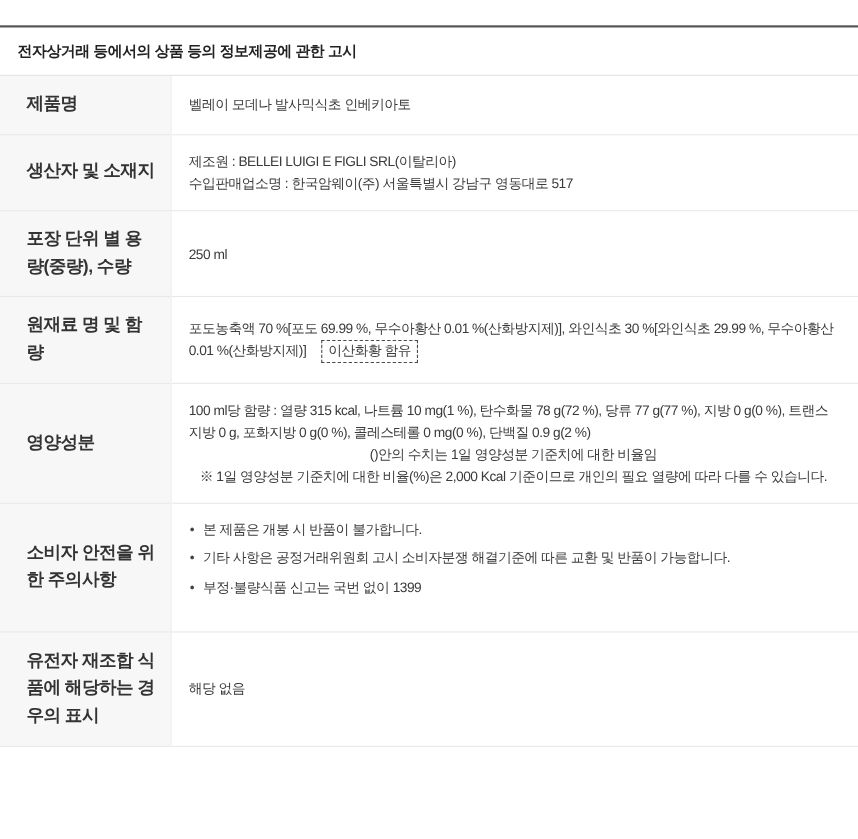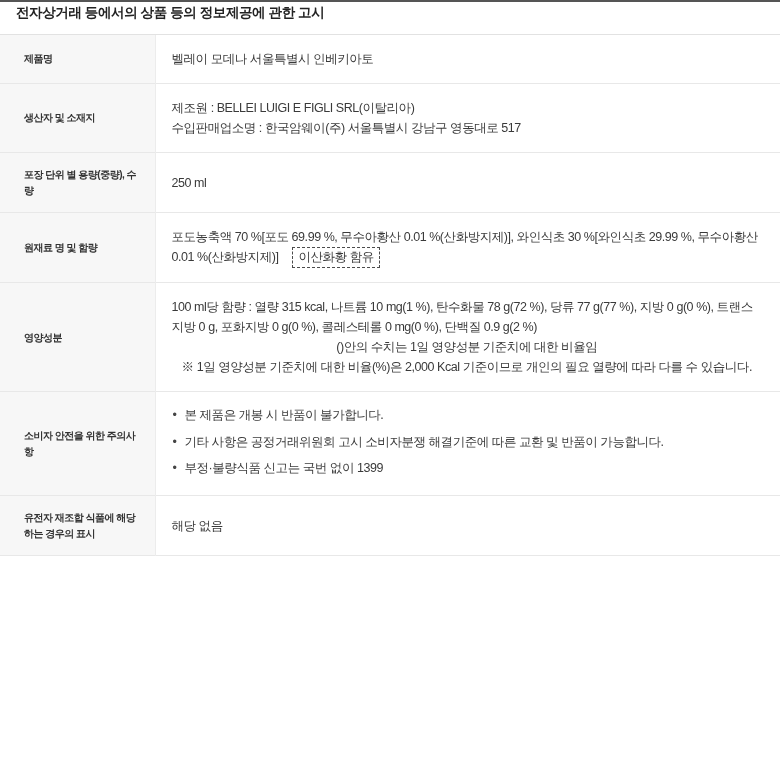--- a/index.html
+++ b/index.html
@@ -15,37 +15,38 @@
   .page {
     width: 780px;
     min-height: 763px;
     box-sizing: border-box;
     background: #ffffff;
   }
   .doc-title {
     font-size: 13.5px;
     font-weight: bold;
     color: #222222;
-    padding: 2px 0 12px 16px;
+    padding: 13px 0 12px 16px;
     border-top: 2px solid #555555;
     border-bottom: 1px solid #e2e2e2;
     letter-spacing: -0.4px;
+    margin-top: 23px;
   }
   table.spec {
     width: 100%;
     border-collapse: collapse;
     table-layout: fixed;
   }
   table.spec tr {
     border-bottom: 1px solid #e8e8e8;
   }
   th.label {
     width: 155px;
     background: #f7f7f7;
-    font-size: 10px;
+    font-size: 16px;
     font-weight: bold;
     color: #333333;
     text-align: left;
     vertical-align: middle;
     padding: 14px 14px 14px 24px;
     letter-spacing: -0.5px;
     line-height: 1.55;
     box-sizing: border-box;
     border-right: 1px solid #ececec;
   }
@@ -71,42 +72,42 @@
     list-style: none;
     margin: 0;
     padding: 0;
   }
   ul.bullets li {
     position: relative;
     padding-left: 13px;
     margin-bottom: 7px;
     line-height: 1.55;
   }
-  ul.bullets li:last-child { margin-bottom: 3px; }
+  ul.bullets li:last-child { margin-bottom: 16px; }
   ul.bullets li:before {
     content: "•";
     position: absolute;
     left: 1px;
     top: 0;
     color: #444444;
   }
   .note { display: block; text-align: center; }
 </style>
 </head>
 <body>
 
 <div class="page">
 
   <div class="doc-title">전자상거래 등에서의 상품 등의 정보제공에 관한 고시</div>
 
   <table class="spec">
     <tbody>
       <tr>
         <th class="label">제품명</th>
-        <td class="value">벨레이 모데나 서울특별시 인베키아토</td>
+        <td class="value">벨레이 모데나 발사믹식초 인베키아토</td>
       </tr>
 
 
       <tr>
         <th class="label">생산자 및 소재지</th>
         <td class="value">
           <span class="line">제조원 : BELLEI LUIGI E FIGLI SRL(이탈리아)</span>
           <span class="line">수입판매업소명 : 한국암웨이(주) 서울특별시 강남구 영동대로 517</span>
         </td>
       </tr>

